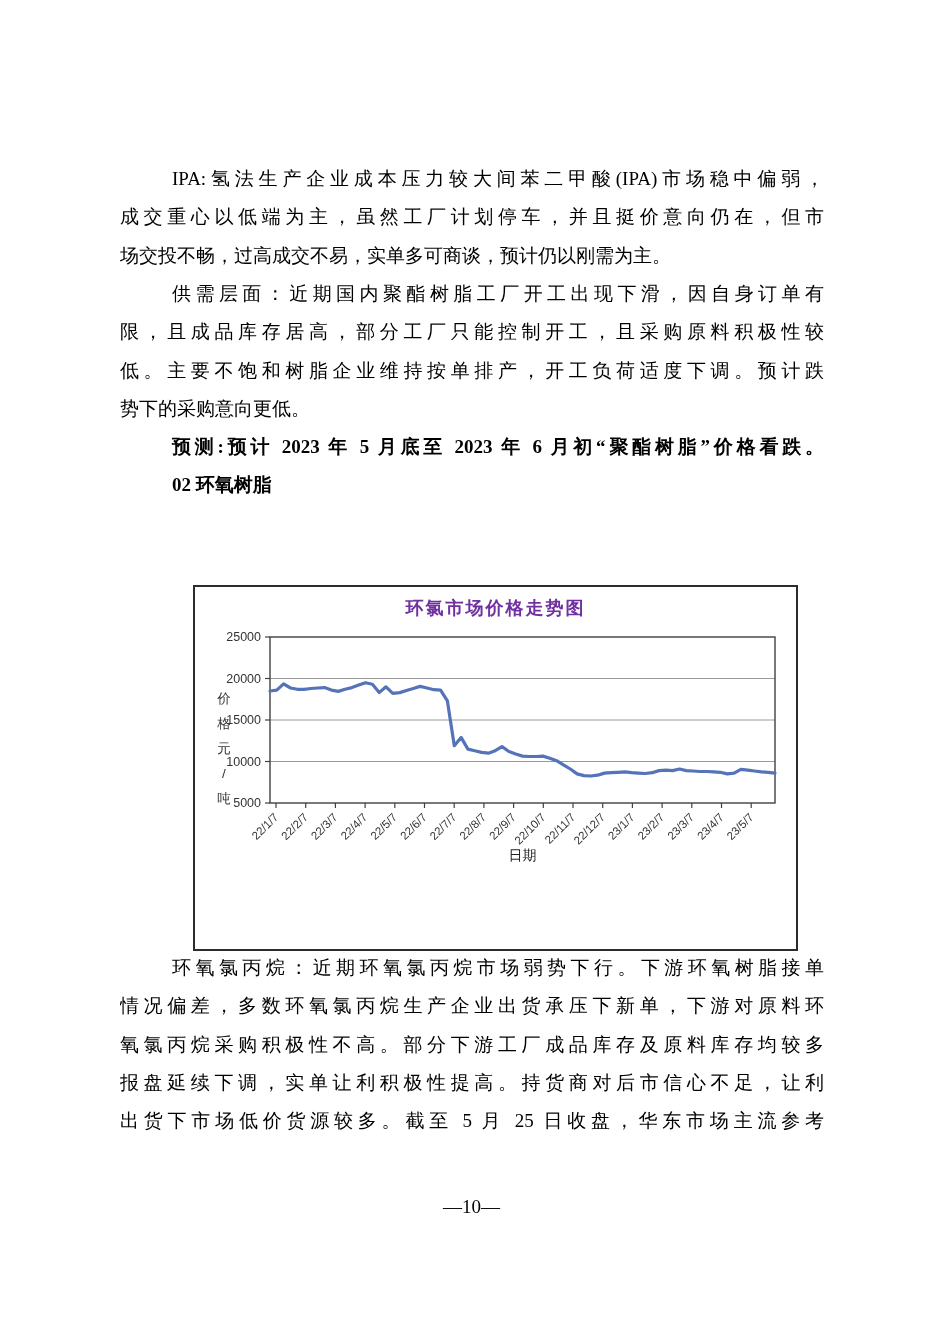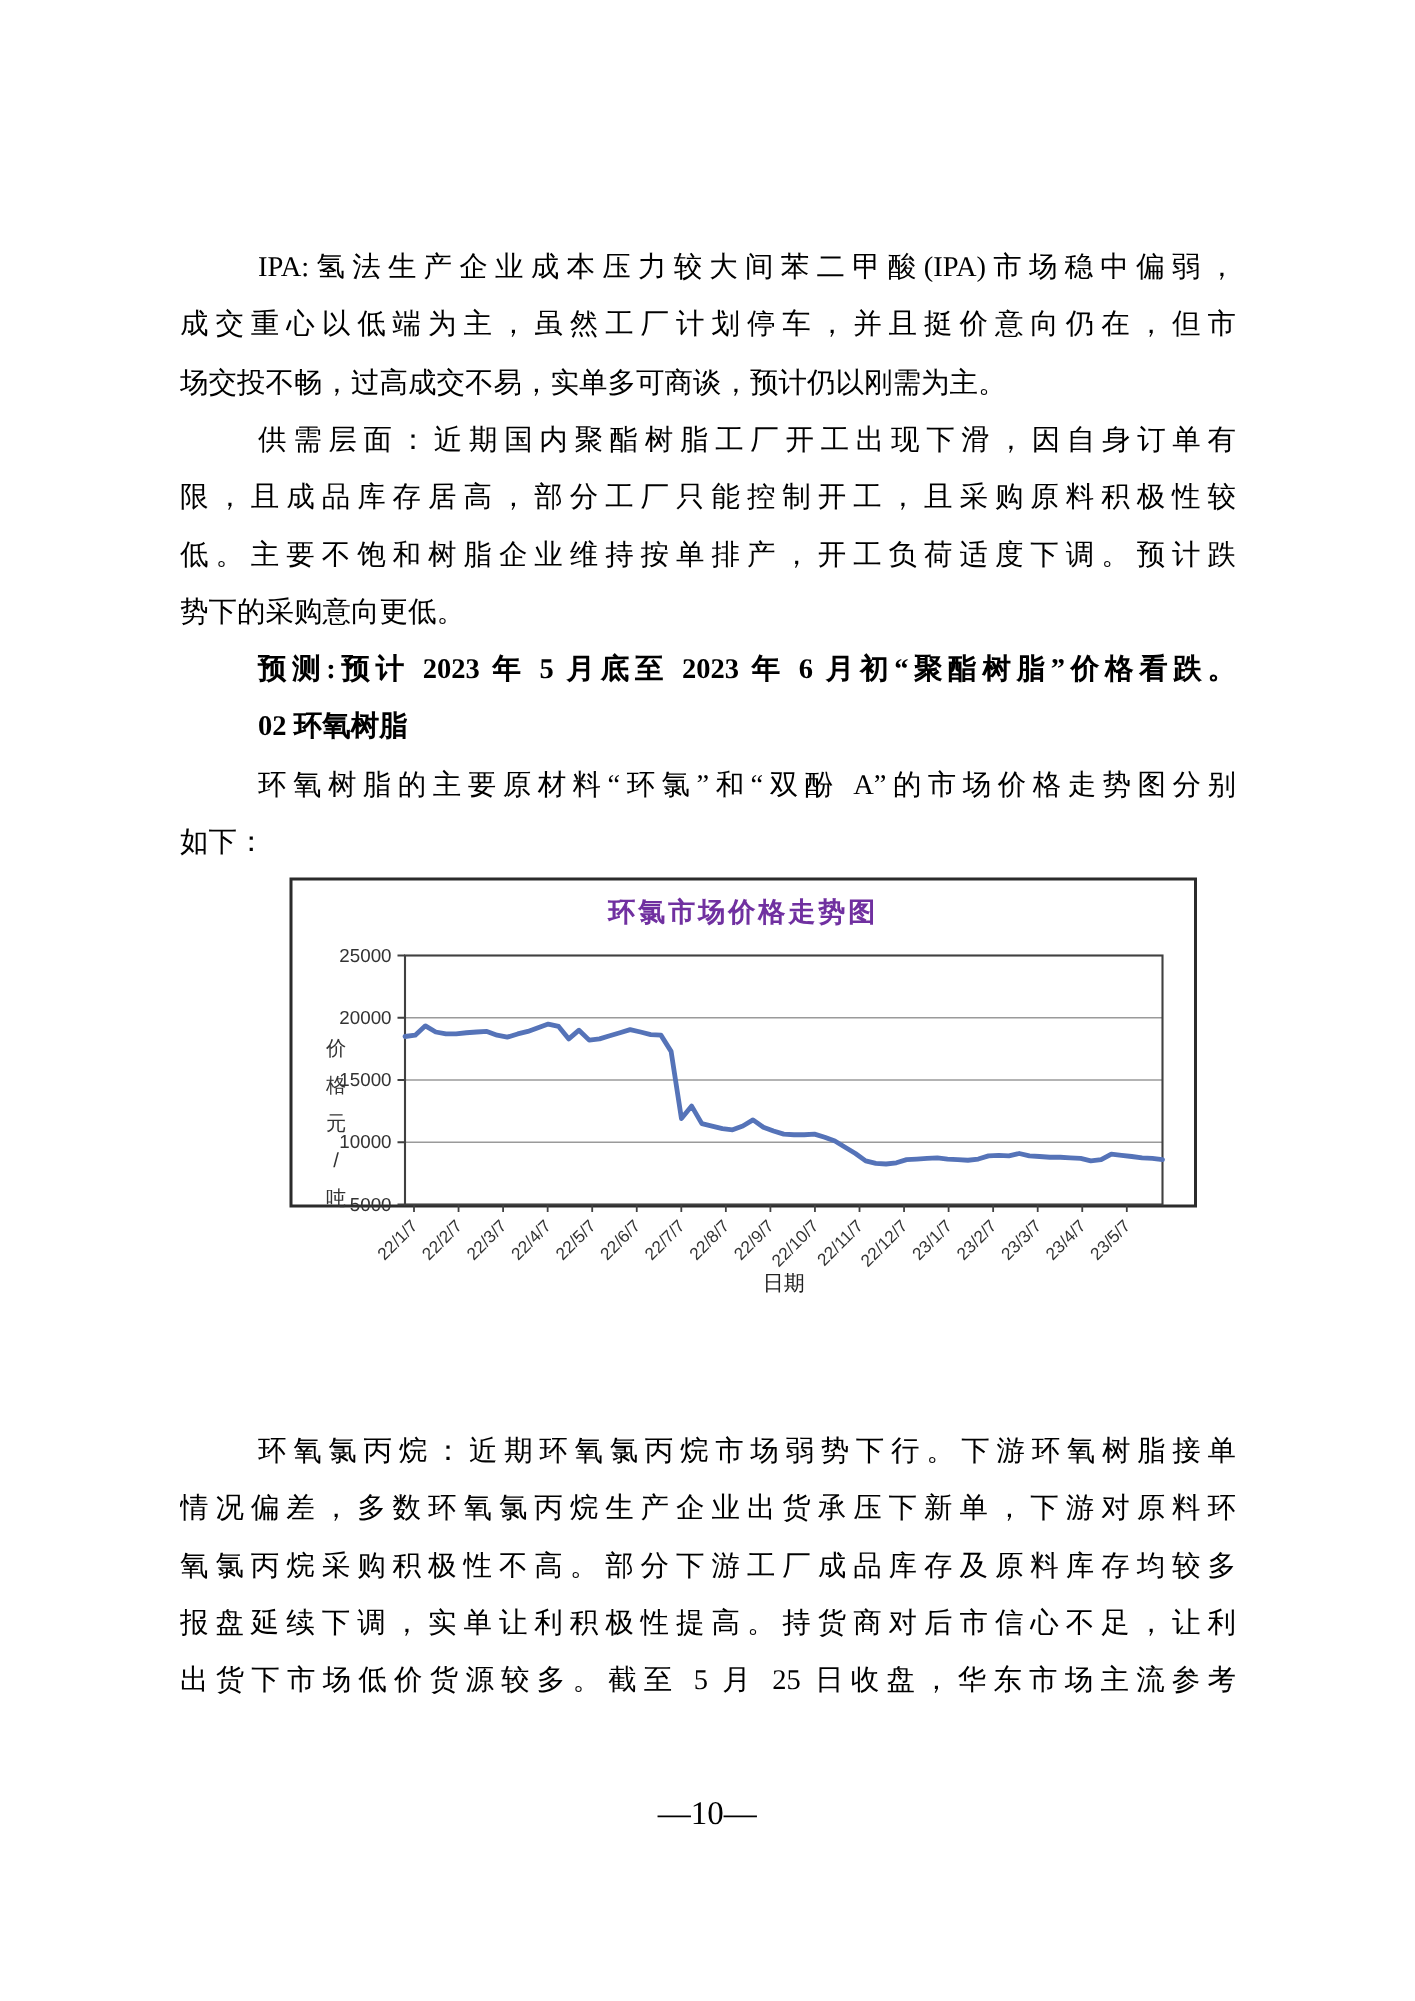--- a/index.html
+++ b/index.html
@@ -12,37 +12,37 @@
   .textblock { position:absolute; left:120px; width:704px; font-size:19px; }
   .tline {
     height:38.3px; line-height:38.3px; overflow:hidden;
     text-align:justify; white-space:nowrap;
   }
   .tline.full { text-align-last:justify; white-space:normal; }
   .tline.indent { padding-left:52px; }
   .bold { font-weight:bold;font-family:Liberation Serif, serif; }
   
   .chart-frame {
-    position:absolute; left:193px; top:585px; width:605px; height:220px;
+    position:absolute; left:193px; top:585px; width:605px; height:366px;
     border:2px solid #2b2b2b; background:#ffffff;
   }
   .chart-title {
     position:absolute; top:9px; left:0; width:100%; text-align:center;
     font-family:"Liberation Sans","DejaVu Sans",sans-serif;
     font-weight:bold; font-size:18px; letter-spacing:2px;
   }
   .chart-ylabel {
     position:absolute; left:16px; top:99px; width:26px;
     font-family:"Liberation Sans","DejaVu Sans",sans-serif;
     font-size:13.5px; color:#333; text-align:center; line-height:25px;
   }
   .chart-svg { position:absolute; left:0; top:0; }
   .pagenum {
     position:absolute; left:0; top:1196px; width:943px; text-align:center;
-    font-size:22px; color:#000;
+    font-size:19px; color:#000;
   }
 </style>
 </head>
 <body>
 
 <div class="page">
 
   <div class="textblock" style="top:160px;">
     <div class="tline full indent">IPA:氢法生产企业成本压力较大间苯二甲酸(IPA)市场稳中偏弱，</div>
     <div class="tline full">成交重心以低端为主，虽然工厂计划停车，并且挺价意向仍在，但市</div>
@@ -57,24 +57,20 @@
   </div>
 
   <div class="textblock" style="top:428px;">
     <div class="tline full indent bold">预测:预计 2023 年 5 月底至 2023 年 6 月初“聚酯树脂”价格看跌。</div>
   </div>
 
   <div class="textblock" style="top:466px;">
     <div class="tline indent bold">02 环氧树脂</div>
   </div>
 
-  <div class="textblock" style="top:505px;">
-    <div class="tline full indent">环氧树脂的主要原材料“环氯”和“双酚 A”的市场价格走势图分别</div>
-    <div class="tline">如下：</div>
-  </div>
 
   <div class="chart-frame">
     <div class="chart-title" style="color: rgb(112, 48, 160);">环氯市场价格走势图</div>
     <div class="chart-ylabel">
         <div>价</div>
         <div>格</div>
         <div>元</div>
         <div>/</div>
         <div>吨</div>
       </div>

